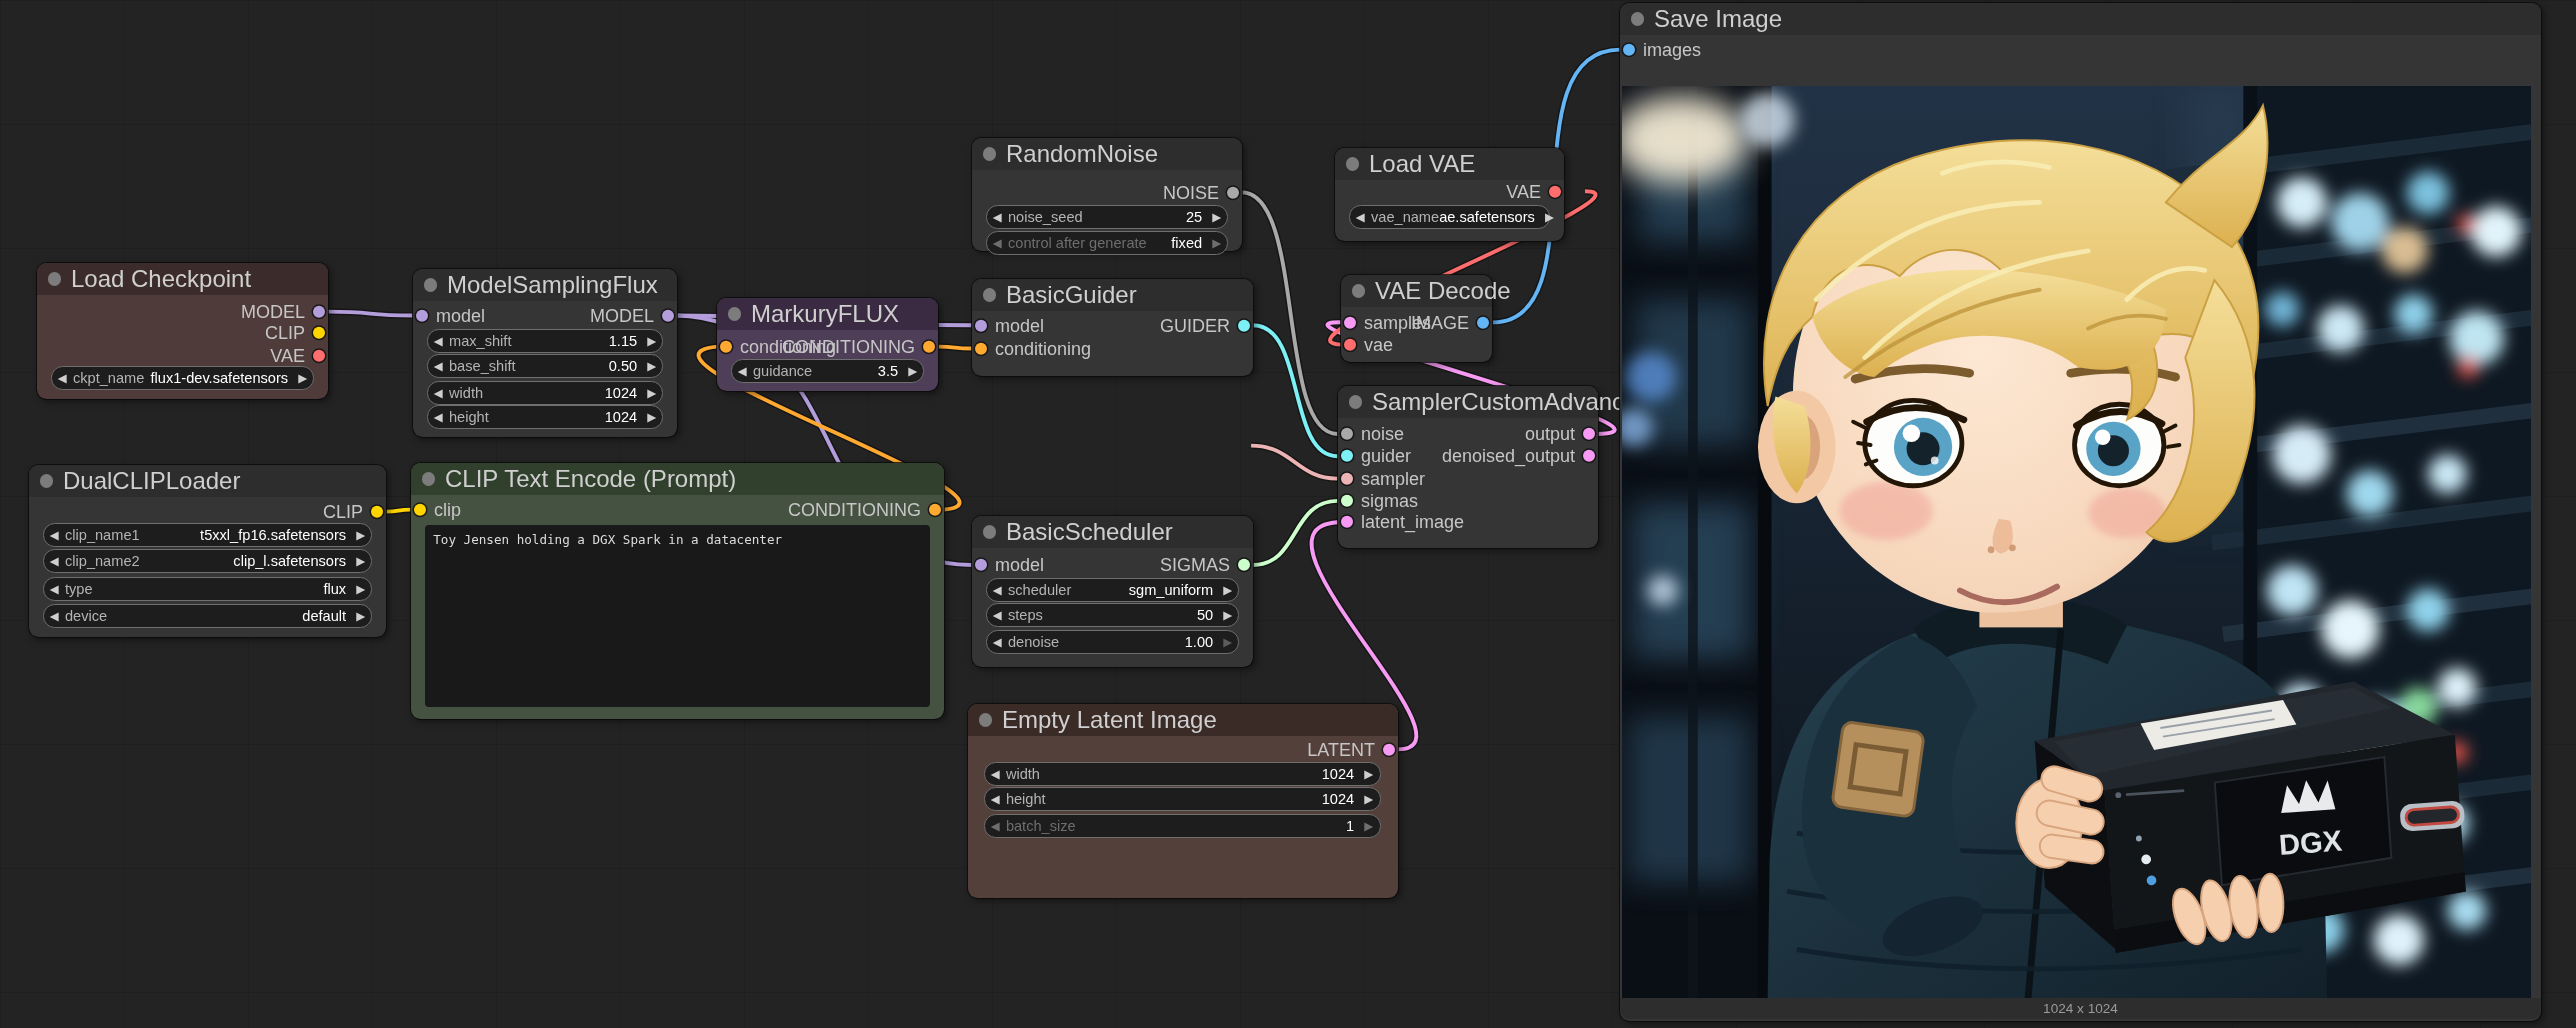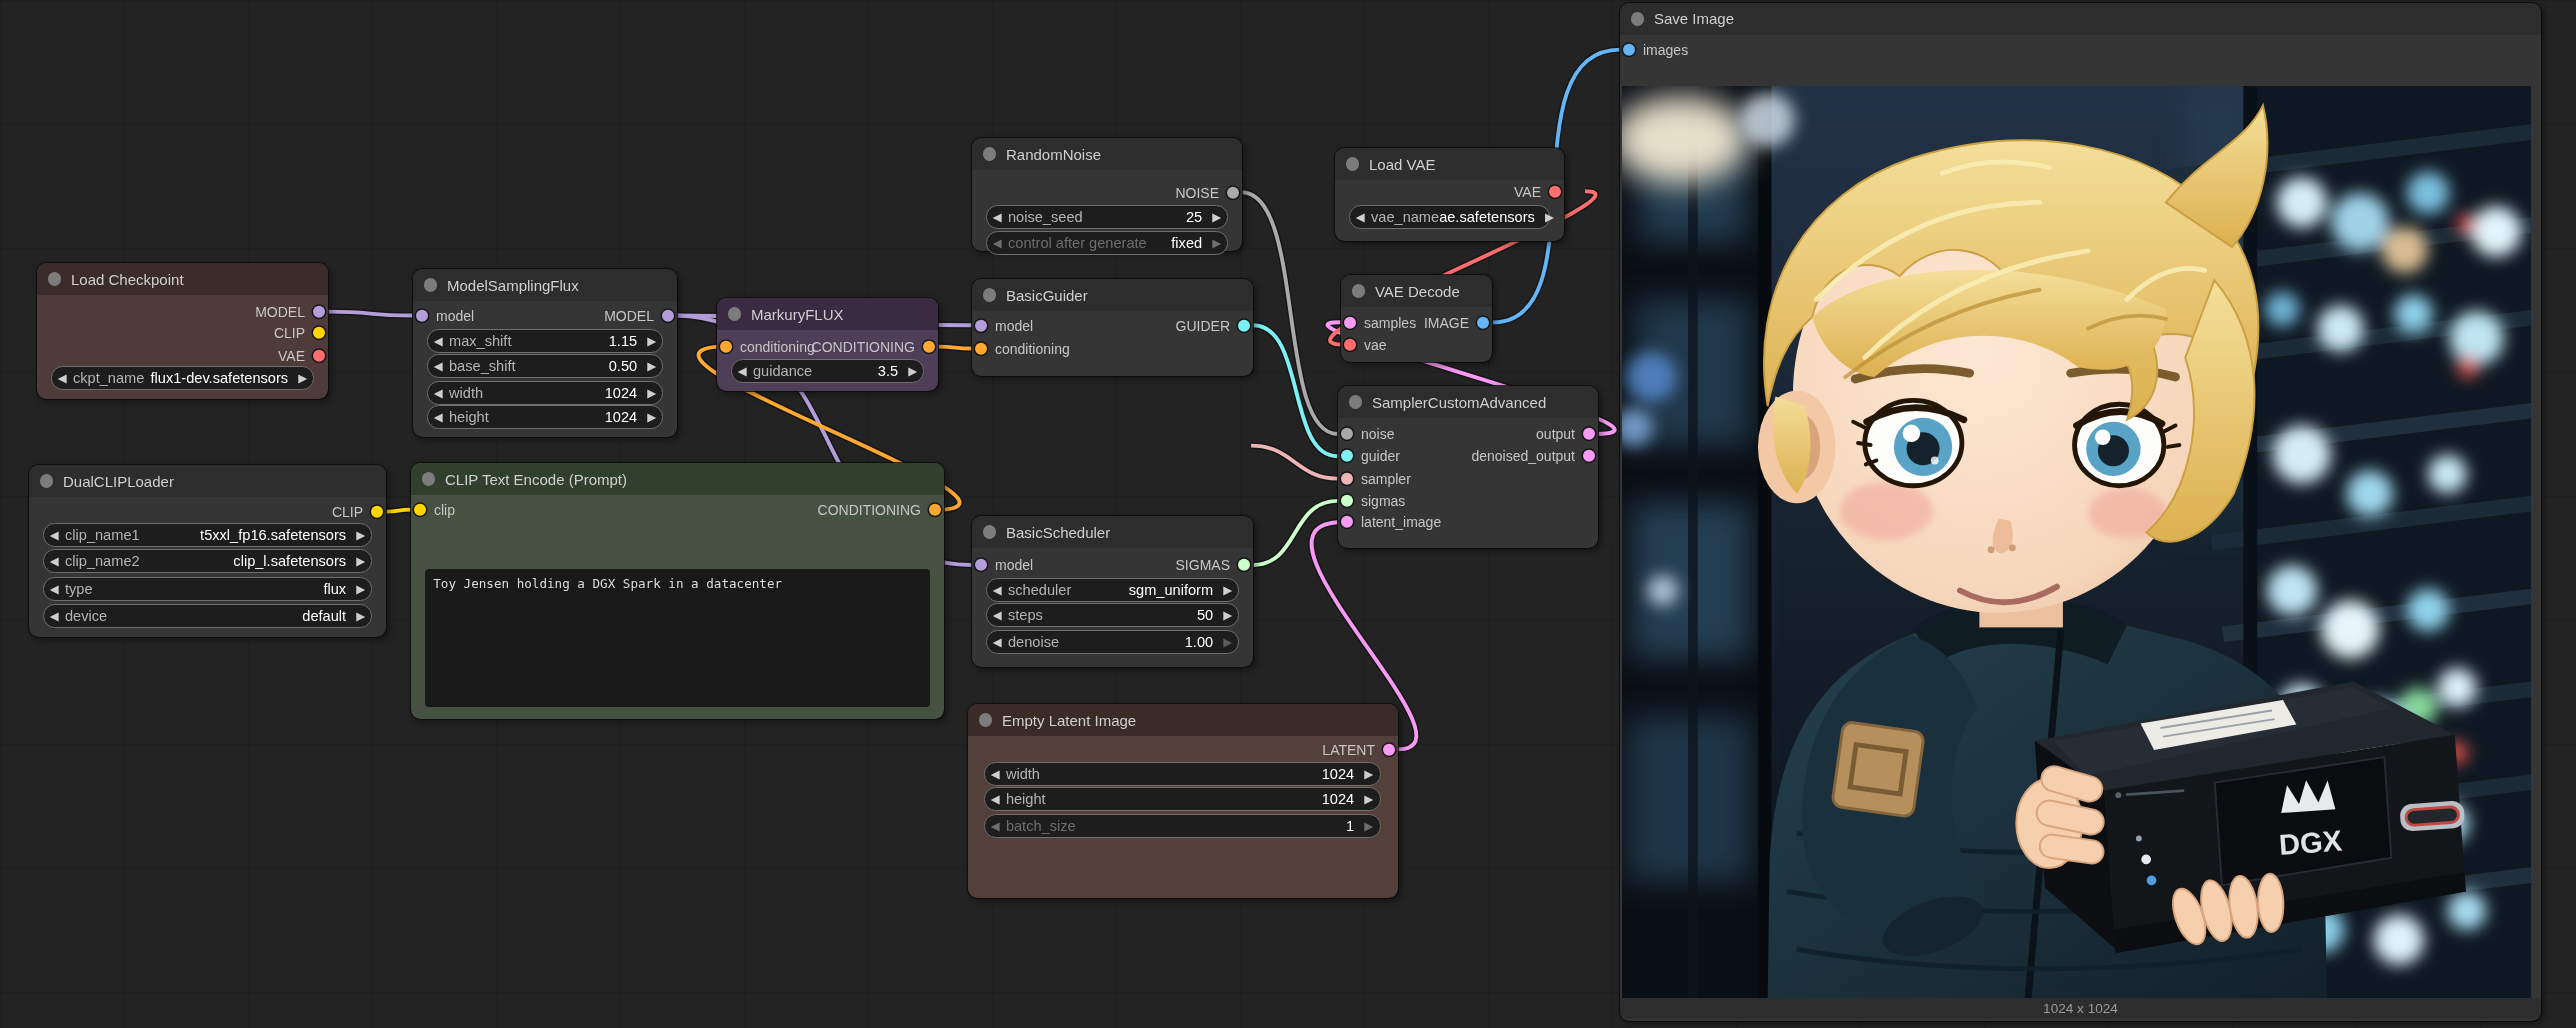--- a/index.html
+++ b/index.html
@@ -20,42 +20,42 @@
     box-shadow:0 0 0 1px rgba(10,10,10,.75),2.9px 2.9px 7.8px rgba(0,0,0,.45);
     background:var(--bd);}
   .t-dark{--hd:#2d2d2d;--bd:#353535}
   .t-brown{--hd:#3c2b2b;--bd:#4f3b3a}
   .t-brown2{--hd:#3a2b27;--bd:#54403a}
   .t-purple{--hd:#3a2b42;--bd:#4e3e58}
   .t-green{--hd:#31402c;--bd:#465241}
   .ntitle{position:absolute;left:0;top:0;right:0;height:32px;background:var(--hd);
     border-radius:9.7px 9.7px 0 0;display:flex;align-items:center;}
   .ndot{width:13.6px;height:13.6px;border-radius:50%;background:#7c7c7c;margin:0 9.7px 0 10.7px;flex:0 0 auto;}
-  .ntext{color:#cfcfcf;font-size:15px;white-space:nowrap;}
+  .ntext{color:#cfcfcf;font-size:24px;white-space:nowrap;}
   .iorow{position:absolute;left:0;right:0;height:21.4px;}
-  .plabel{position:absolute;top:50%;transform:translateY(-50%);font-size:14px;color:#c6c6c6;white-space:nowrap;}
+  .plabel{position:absolute;top:50%;transform:translateY(-50%);font-size:18px;color:#c6c6c6;white-space:nowrap;}
   .plabel.in{left:23px}.plabel.out{right:23px}
   .pdot{position:absolute;top:50%;transform:translateY(-50%);width:12.6px;height:12.6px;border-radius:50%;
     box-shadow:0 0 0 1.5px rgba(15,15,15,.8);}
   .pdot.in{left:2.9px}.pdot.out{right:2.9px}
   .d-model{background:#b39ddb}.d-clip{background:#ffd500}.d-vae{background:#ff6e6e}
   .d-cond{background:#ffa931}.d-noise{background:#a9a9a9}.d-guider{background:#7df0f5}
   .d-sampler{background:#ecb4b4}.d-sigmas{background:#cdffcd}.d-latent{background:#f79af3}
   .d-image{background:#64b5f6}
   .widget{position:absolute;left:13.6px;right:13.6px;height:22px;border-radius:11.6px;
     background:#1d1d1d;border:1px solid #6f6f6f;display:flex;align-items:center;font-size:14.6px;}
   .arr{width:21.4px;text-align:center;color:#cfcfcf;font-size:11.6px;flex:0 0 auto;cursor:pointer;}
   .arr.l::before{content:"\25C0";} .arr.r::before{content:"\25B6";}
   .wlabel{color:#b4b4b4;white-space:nowrap;}
   .wvalue{margin-left:auto;color:#fff;white-space:nowrap;padding-right:3.9px;}
   .widget.dim .wlabel,.widget.dim .arr{color:#6e6e6e;}
   .widget.dim-r .arr.r{color:#5c5c5c;}
   .prompt{position:absolute;left:13.6px;right:13.6px;top:62px;bottom:11.6px;background:#191919;
     border-radius:3.9px;color:#dcdcdc;font-family:"DejaVu Sans Mono",monospace;font-size:12.6px;
-    padding:6.8px 8.7px;white-space:pre-wrap;margin-top:44px;}
+    padding:6.8px 8.7px;white-space:pre-wrap;}
   .preview{position:absolute;left:1.9px;top:83px;width:909px;height:912px;display:block;}
   .imgcaption{position:absolute;left:0;right:0;top:995px;height:21.4px;background:#2d2d2d;
     color:#9a9a9a;font-size:13.6px;text-align:center;line-height:21.4px;border-radius:0 0 9.7px 9.7px;}
 </style>
 </head>
 <body>
 
 <div id="canvas">
 
 <svg class="wires" width="2576" height="1029" viewBox="0 0 2654 1060">

